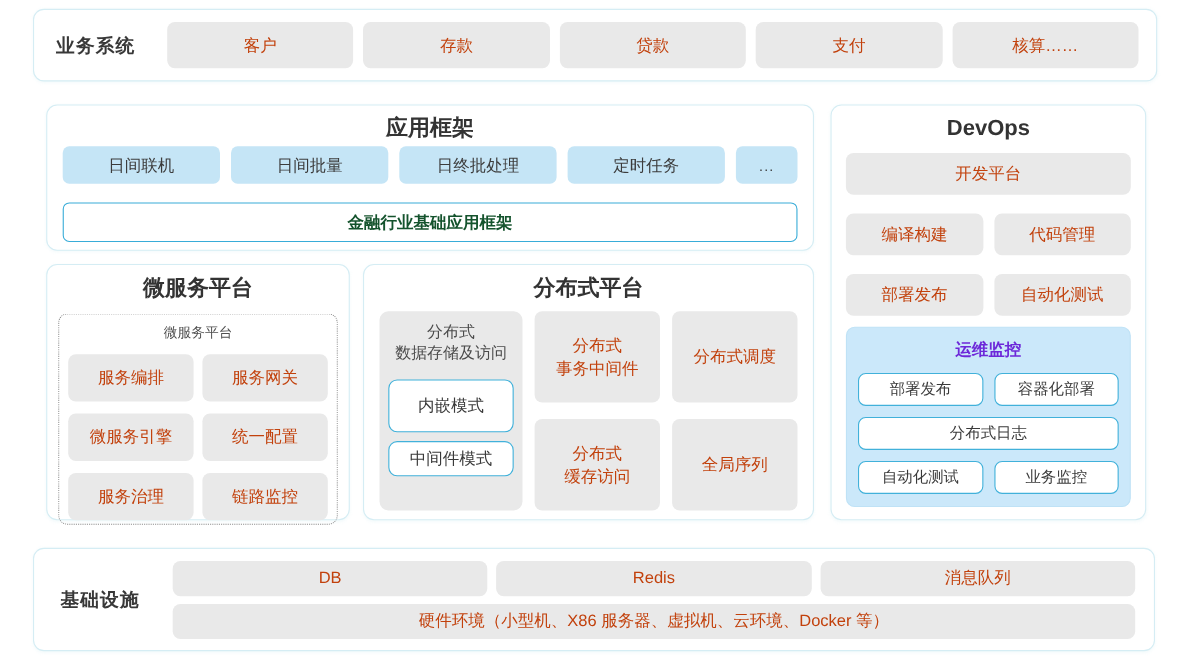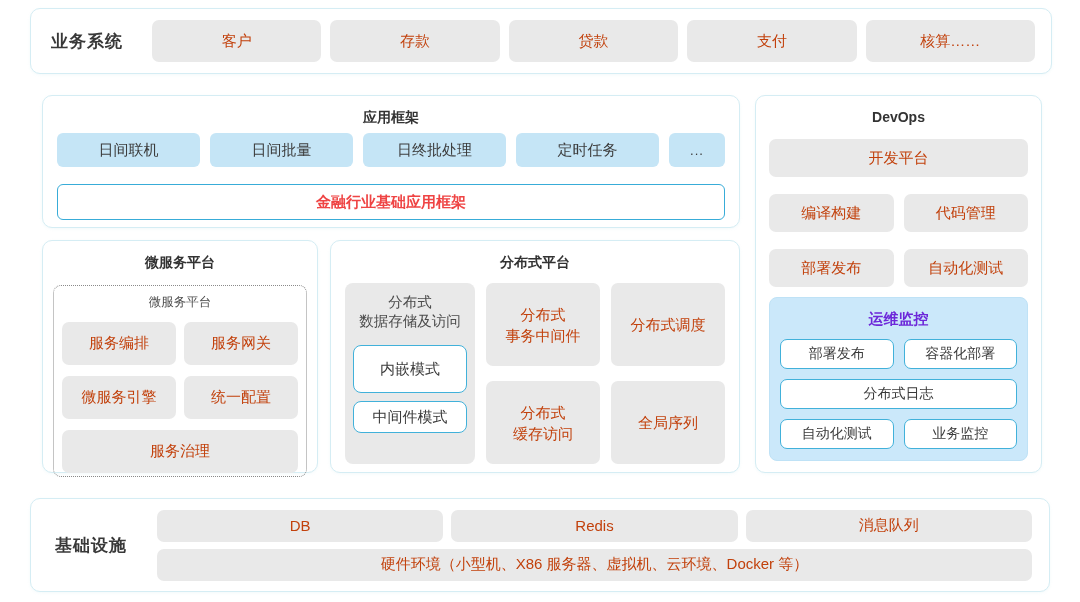--- a/index.html
+++ b/index.html
@@ -8,21 +8,21 @@
     width:1080px; height:602px; position:relative; overflow:hidden;
     font-family:"Liberation Sans","DejaVu Sans",sans-serif;
     color:#3d3d3d;
   }
   .panel {
     position:absolute; background:#fff;
     border:1.5px solid #d5edf4; border-radius:10px;
     box-shadow:0 1px 3px rgba(160,210,225,0.12);
   }
   .panel-title {
-    text-align:center; font-size:14px; font-weight:600; color:#333;
+    text-align:center; font-size:20px; font-weight:600; color:#333;
     padding-top:11px; line-height:21px;
   }
   .row-label { font-size:17px; font-weight:700; color:#383838; letter-spacing:1px; }
   .gray-box {
     background:#e9e9e9; border-radius:7px; display:flex;
     align-items:center; justify-content:center;
     font-size:15px; color:#c2410c; text-align:center;
   }
   .blue-box {
     background:#c5e5f6; border-radius:6px; display:flex;
@@ -42,21 +42,21 @@
   .business .gray-box { flex:1; height:42px; }
 
   
   .app-framework { left:42px; top:95px; width:698px; height:133px; }
   .blue-row { display:flex; gap:10px; padding:0 14px; margin-top:5px; }
   .blue-row .blue-box { flex:1; height:34px; }
   .blue-row .blue-box.small { flex:none; width:56px; font-size:13px; letter-spacing:1px; }
   .base-framework {
     margin:17px 14px 0; height:36px; border:1.5px solid #38acd8; border-radius:6px;
     background:#fff; display:flex; align-items:center; justify-content:center;
-    font-size:15px; font-weight:700; color:#ef4444;
+    font-size:15px; font-weight:700; color:#14532d;
   }
 
   
   .devops { left:755px; top:95px; width:287px; height:378px; }
   .devops .full { margin:11px 13px 0; height:38px; }
   .two-col { display:flex; gap:10px; padding:0 13px; margin-top:17px; }
   .two-col > div { flex:1; height:38px; }
   .monitor {
     margin:10px 13px 0; border-radius:8px; background:#cbe8fa;
     border:1px solid #bfe2f6; padding:9px 10px 11px;
@@ -164,20 +164,21 @@
     <div class="ms-row">
       <div class="gray-box">服务编排</div>
       <div class="gray-box">服务网关</div>
     </div>
     <div class="ms-row">
       <div class="gray-box">微服务引擎</div>
       <div class="gray-box">统一配置</div>
     </div>
     <div class="ms-row">
       <div class="gray-box">服务治理</div>
+      <div class="gray-box">链路监控</div>
     </div>
   </div>
 </section>
 
 <section class="panel distributed">
   <div class="panel-title">分布式平台</div>
   <div class="dist-grid">
     <div class="dist-storage">
       <div class="dist-storage-label">分布式
 数据存储及访问</div>

